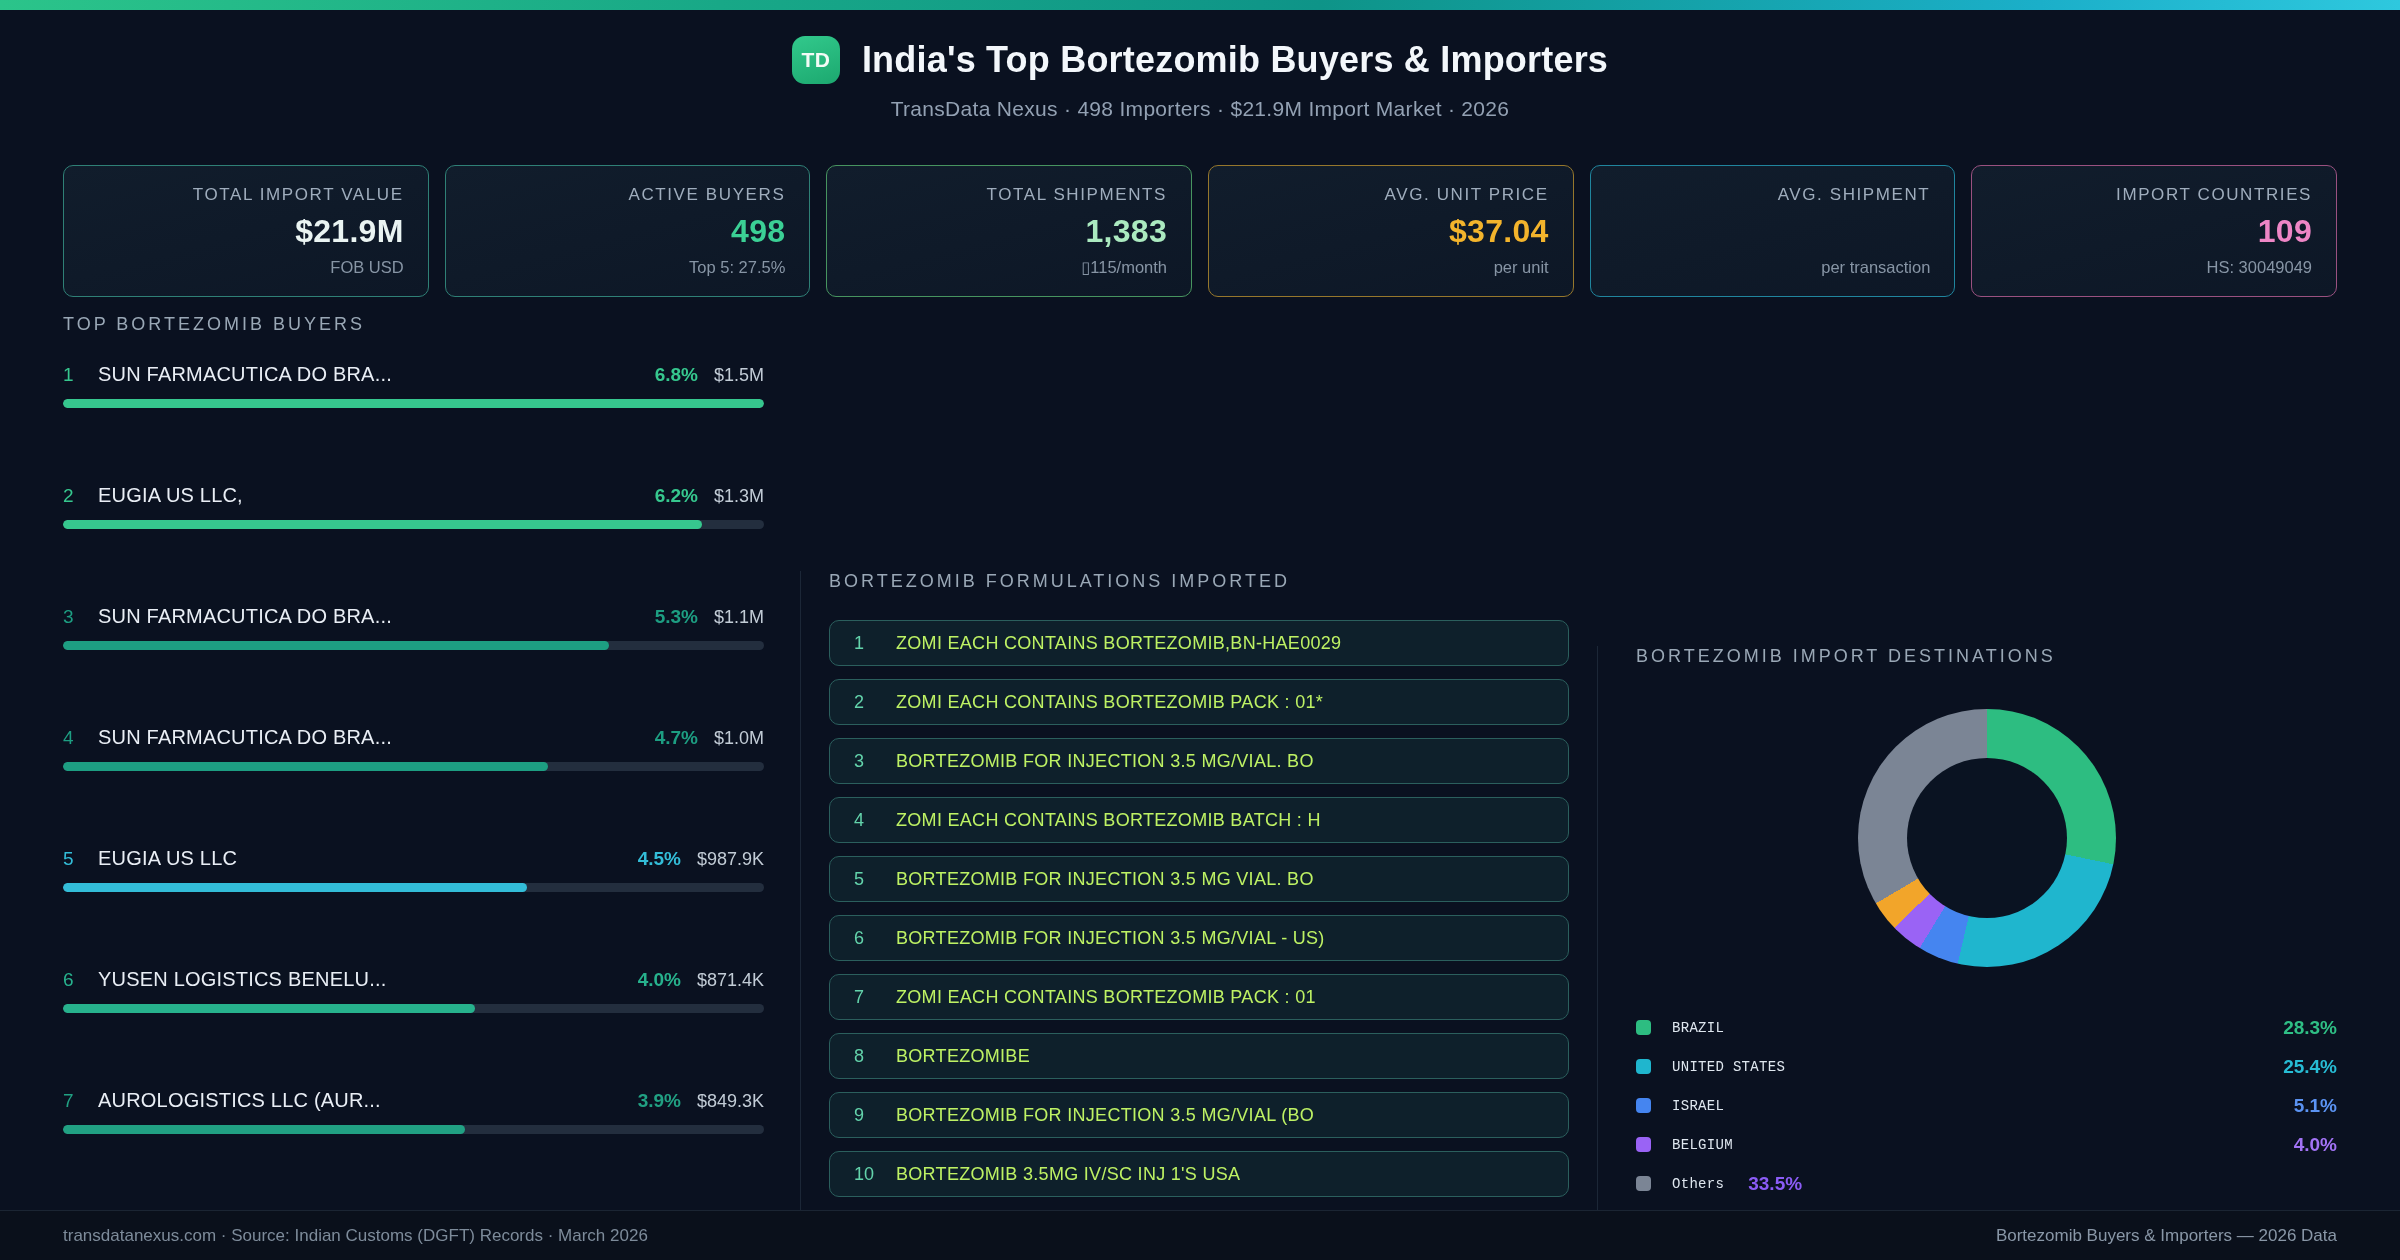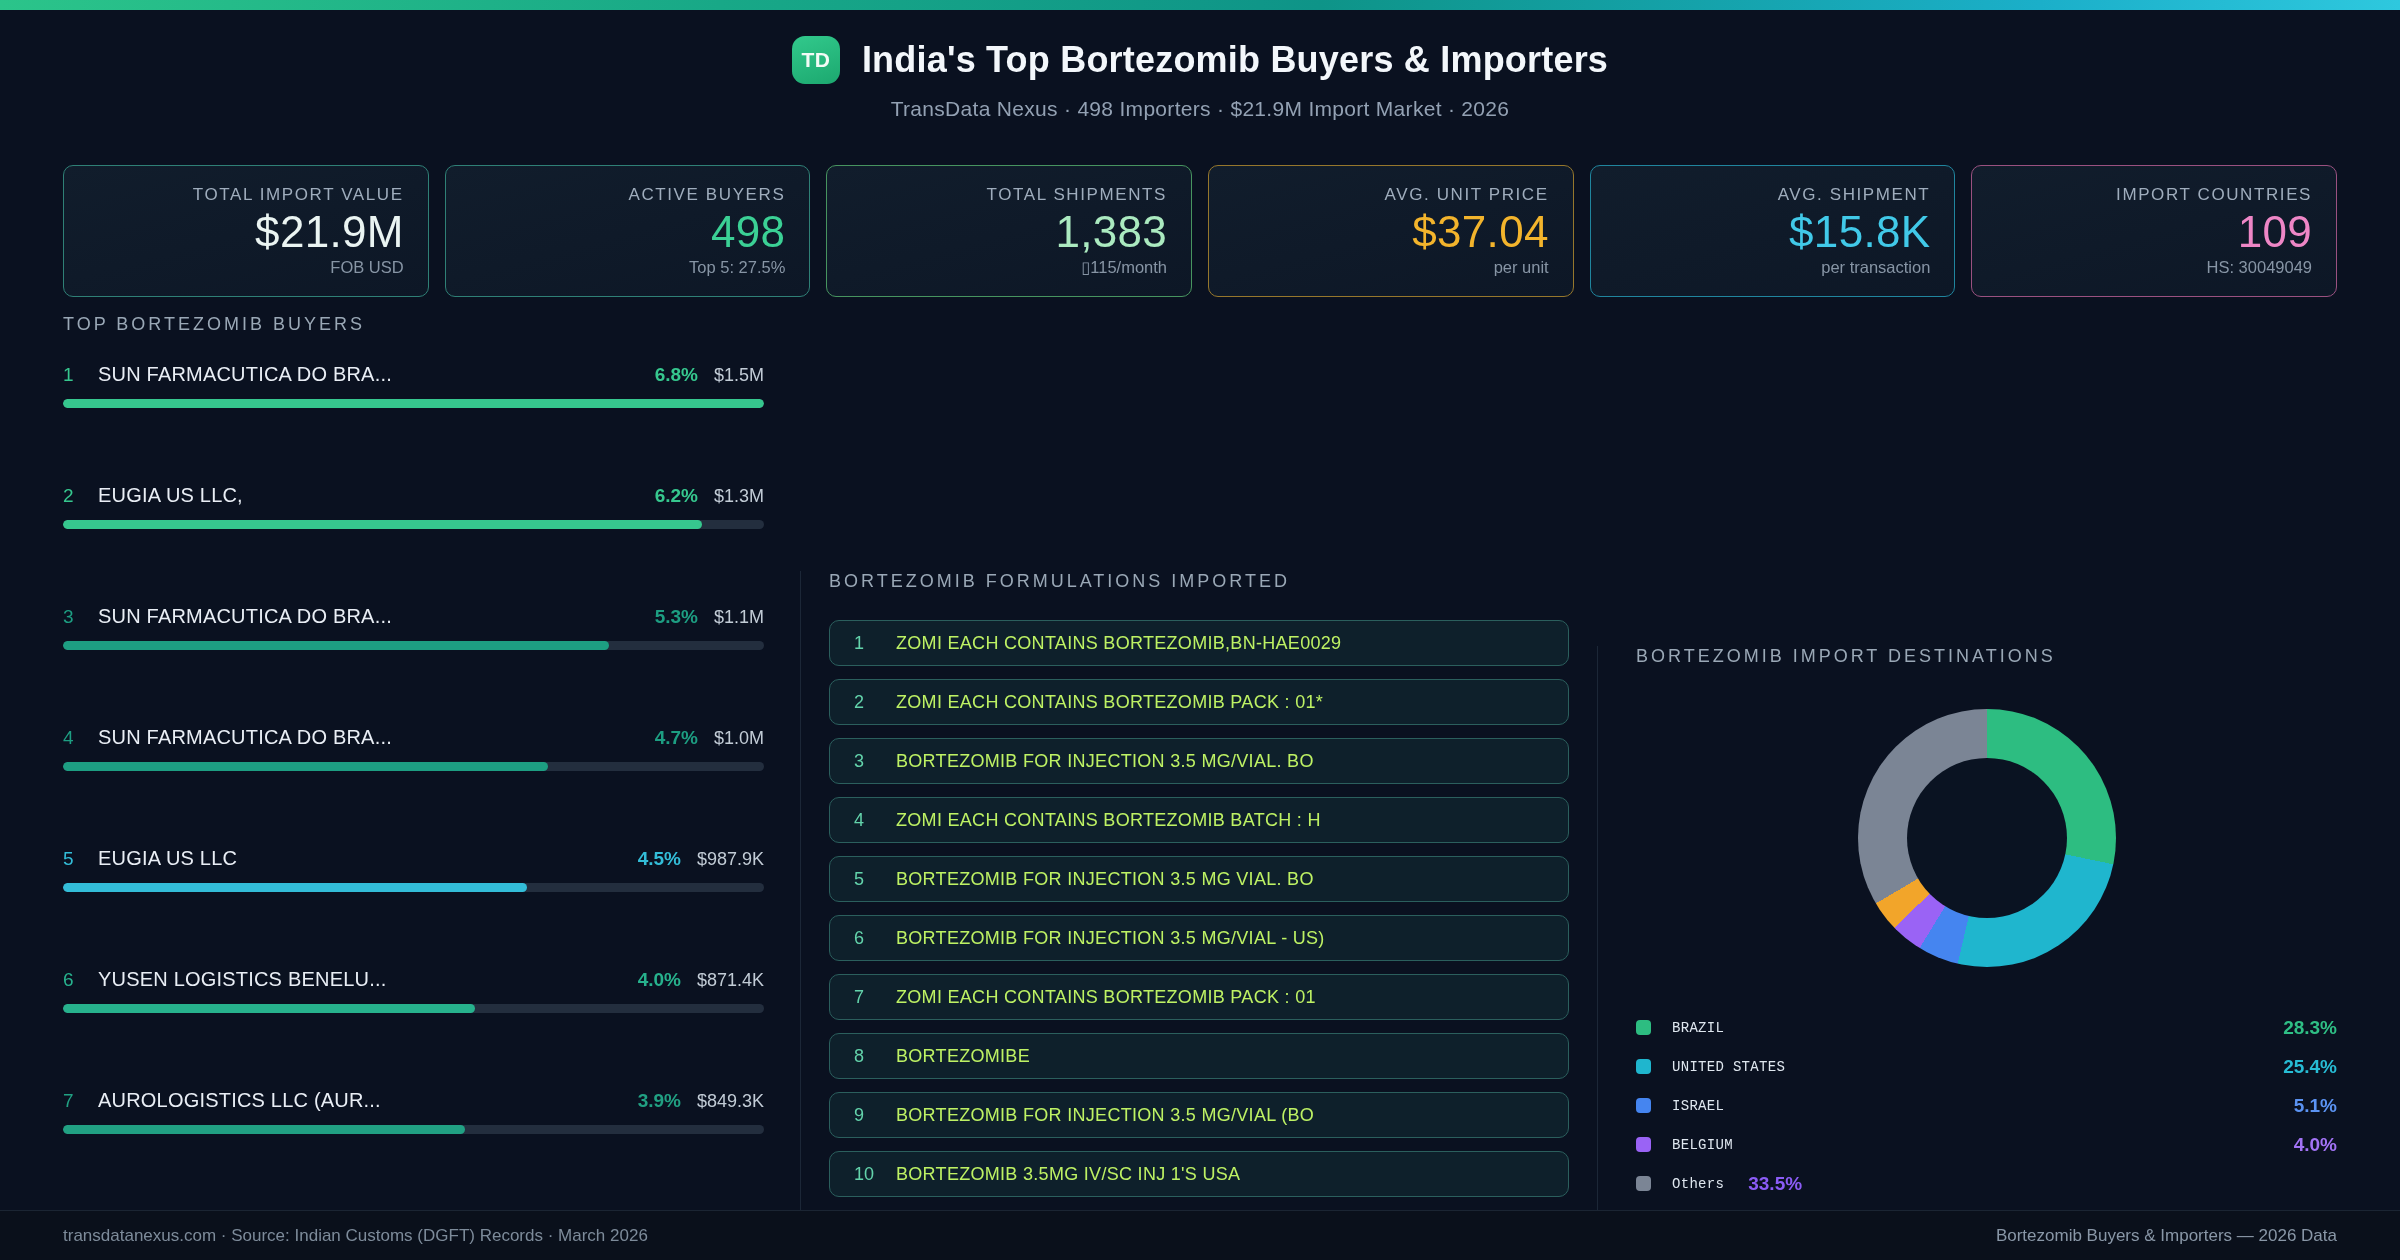--- a/index.html
+++ b/index.html
@@ -22,21 +22,21 @@
     font-size:21px; font-weight:700; color:#f2fbf6; letter-spacing:.5px; }
   .page-title { font-size:36px; font-weight:700; color:#f3f7fb; letter-spacing:.2px; }
   .page-subtitle { margin-top:13px; font-size:21px; color:#93a1b3; letter-spacing:.3px; }
 
   
   .stats-row { flex:none; display:flex; gap:16px; padding:0 63px; margin-top:44px; }
   .stat-card { flex:1; height:132px; border-radius:10px; border:1px solid #2f8076;
     background:linear-gradient(165deg,#111d2c,#0d1726);
     padding:19px 24px; display:flex; flex-direction:column; justify-content:space-between;text-align:right; }
   .stat-label { font-size:17px; color:#9fadbd; letter-spacing:1.6px; }
-  .stat-value { font-size:44px; font-weight:400; letter-spacing:.3px; }
+  .stat-value { font-size:32px; font-weight:700; letter-spacing:.3px; }
   .stat-sub { font-size:16.5px; color:#8violet; color:#8795a5; }
 
   
   .main { flex:1; min-height:0; display:flex; padding-top:50px; overflow:hidden;align-items:flex-end; }
   .col-heading { font-size:18px; color:#9aa8b6; letter-spacing:3px; margin-bottom:28px; }
   .col-buyers { width:800px; flex:none; padding:0 36px 0 63px; }
   .col-form   { width:797px; flex:none; border-left:1px solid #1c2737; padding:0 28px; }
   .col-dest   { flex:1; border-left:1px solid #1c2737; padding:0 63px 0 38px; }
 
   
@@ -105,21 +105,20 @@
   </div>
 
   <div class="stat-card" style="border-color: rgb(150, 119, 44);">
     <div class="stat-label">AVG. UNIT PRICE</div>
     <div class="stat-value" style="color: rgb(243, 180, 44);">$37.04</div>
     <div class="stat-sub">per unit</div>
   </div>
 
   <div class="stat-card" style="border-color: rgb(32, 133, 158);">
     <div class="stat-label">AVG. SHIPMENT</div>
-    <div class="stat-value" style="color: rgb(65, 201, 232);">$15.8K</div>
     <div class="stat-sub">per transaction</div>
   </div>
 
   <div class="stat-card" style="border-color: rgb(154, 81, 128);">
     <div class="stat-label">IMPORT COUNTRIES</div>
     <div class="stat-value" style="color: rgb(238, 134, 198);">109</div>
     <div class="stat-sub">HS: 30049049</div>
   </div>
 </div>
 

